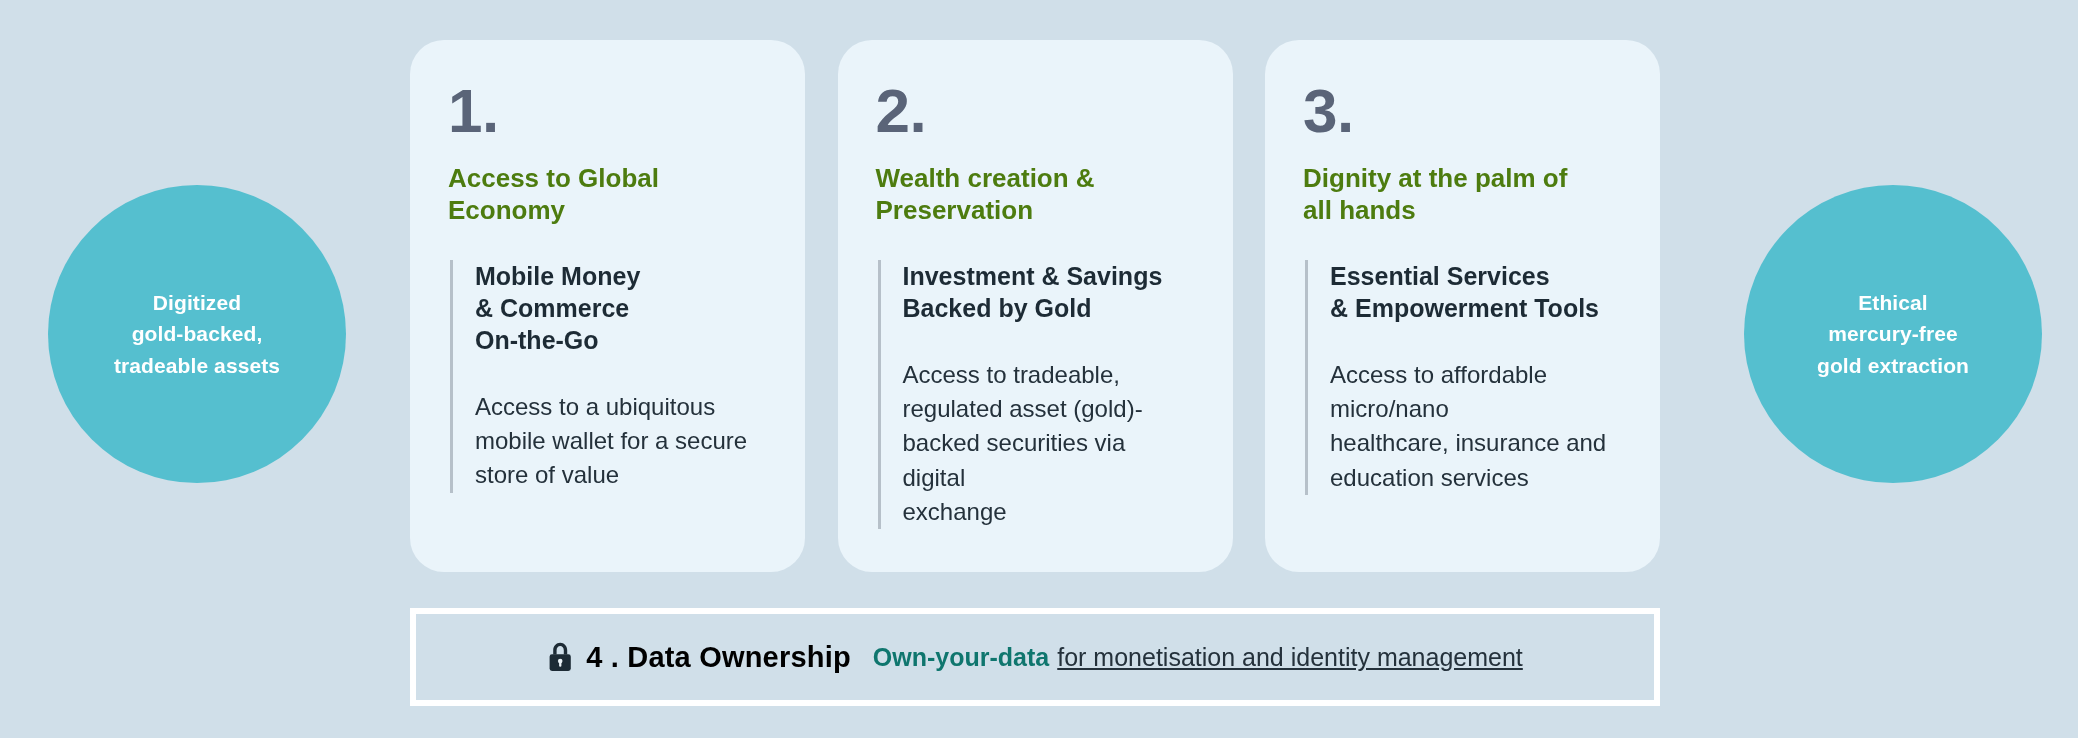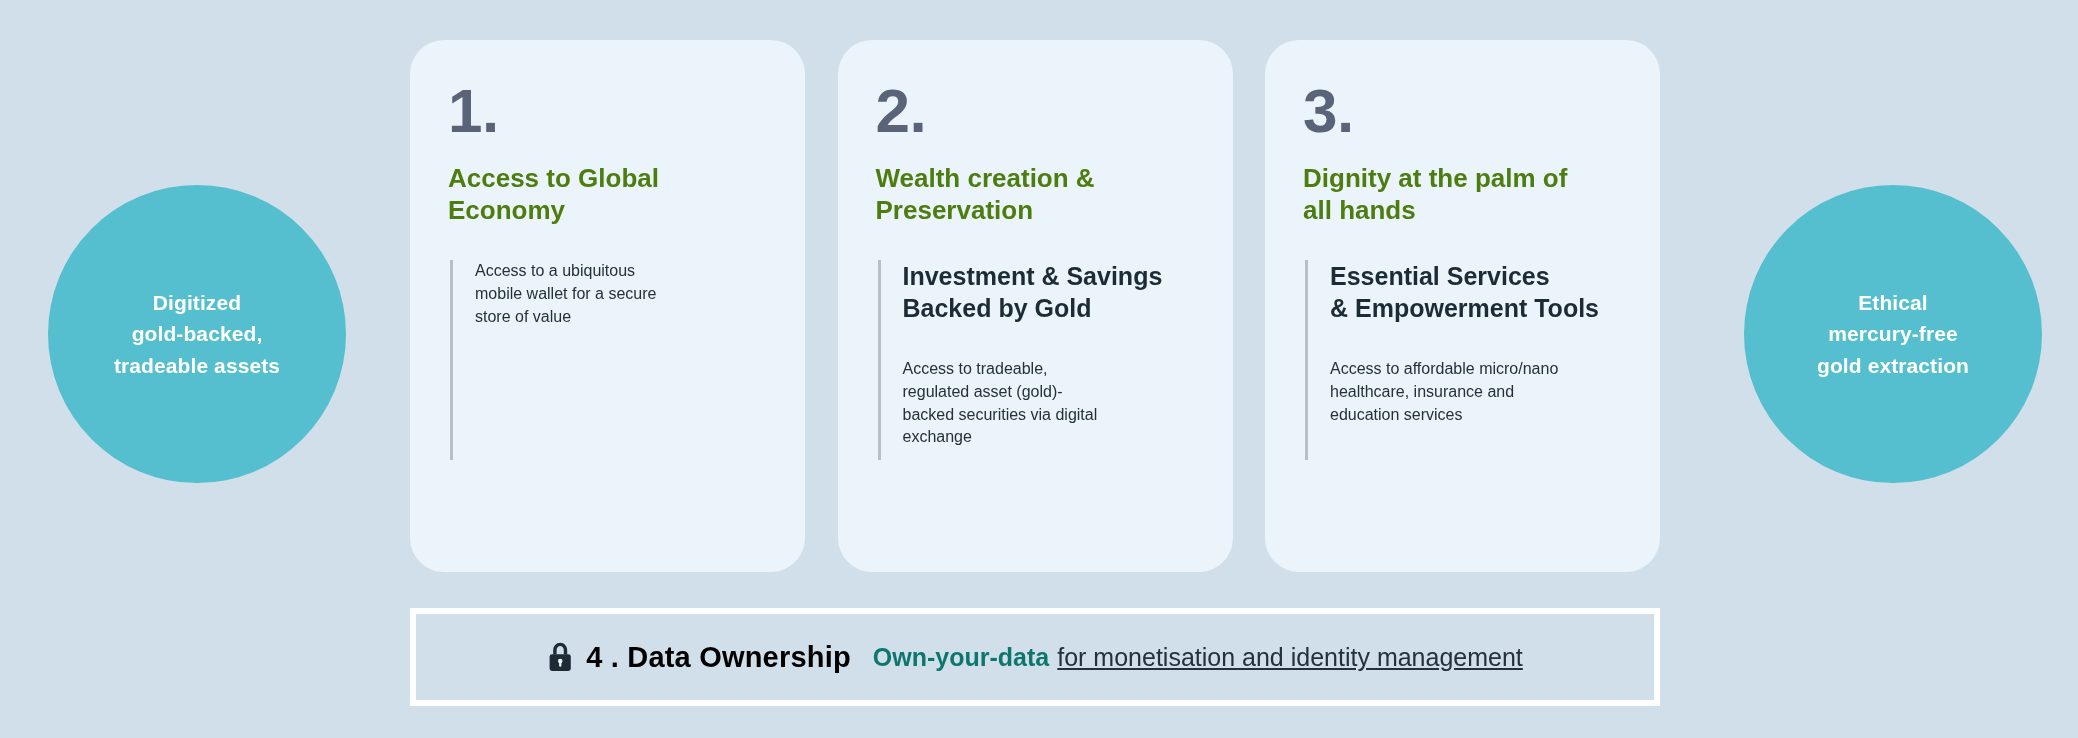--- a/index.html
+++ b/index.html
@@ -93,21 +93,21 @@
   .card-subtitle {
     color: #1d2b35;
     font-size: 25px;
     font-weight: bold;
     line-height: 1.28;
     margin: 0;
     white-space: pre-line;
   }
   .card-desc {
     color: #24313b;
-    font-size: 16px;
+    font-size: 24px;
     font-weight: normal;
     line-height: 1.42;
     margin: 34px 0 0 0;
     white-space: pre-line;
   }
   
   #card-1 .card-body { min-height: 200px; }
   #card-2 .card-body { min-height: 200px; }
   #card-3 .card-body { min-height: 200px; }
 
@@ -171,20 +171,23 @@
 tradeable assets</span>
   </div>
 
   <div id="cards">
 
     <div class="card" id="card-1">
       <div class="card-number">1.</div>
       <div class="card-heading">Access to Global
 Economy</div>
       <div class="card-body">
+        <div class="card-subtitle">Mobile Money
+&amp; Commerce
+On-the-Go</div>
         <div class="card-desc">Access to a ubiquitous
 mobile wallet for a secure
 store of value</div>
       </div>
     </div>
 
     <div class="card" id="card-2">
       <div class="card-number">2.</div>
       <div class="card-heading">Wealth creation &amp;
 Preservation</div>

